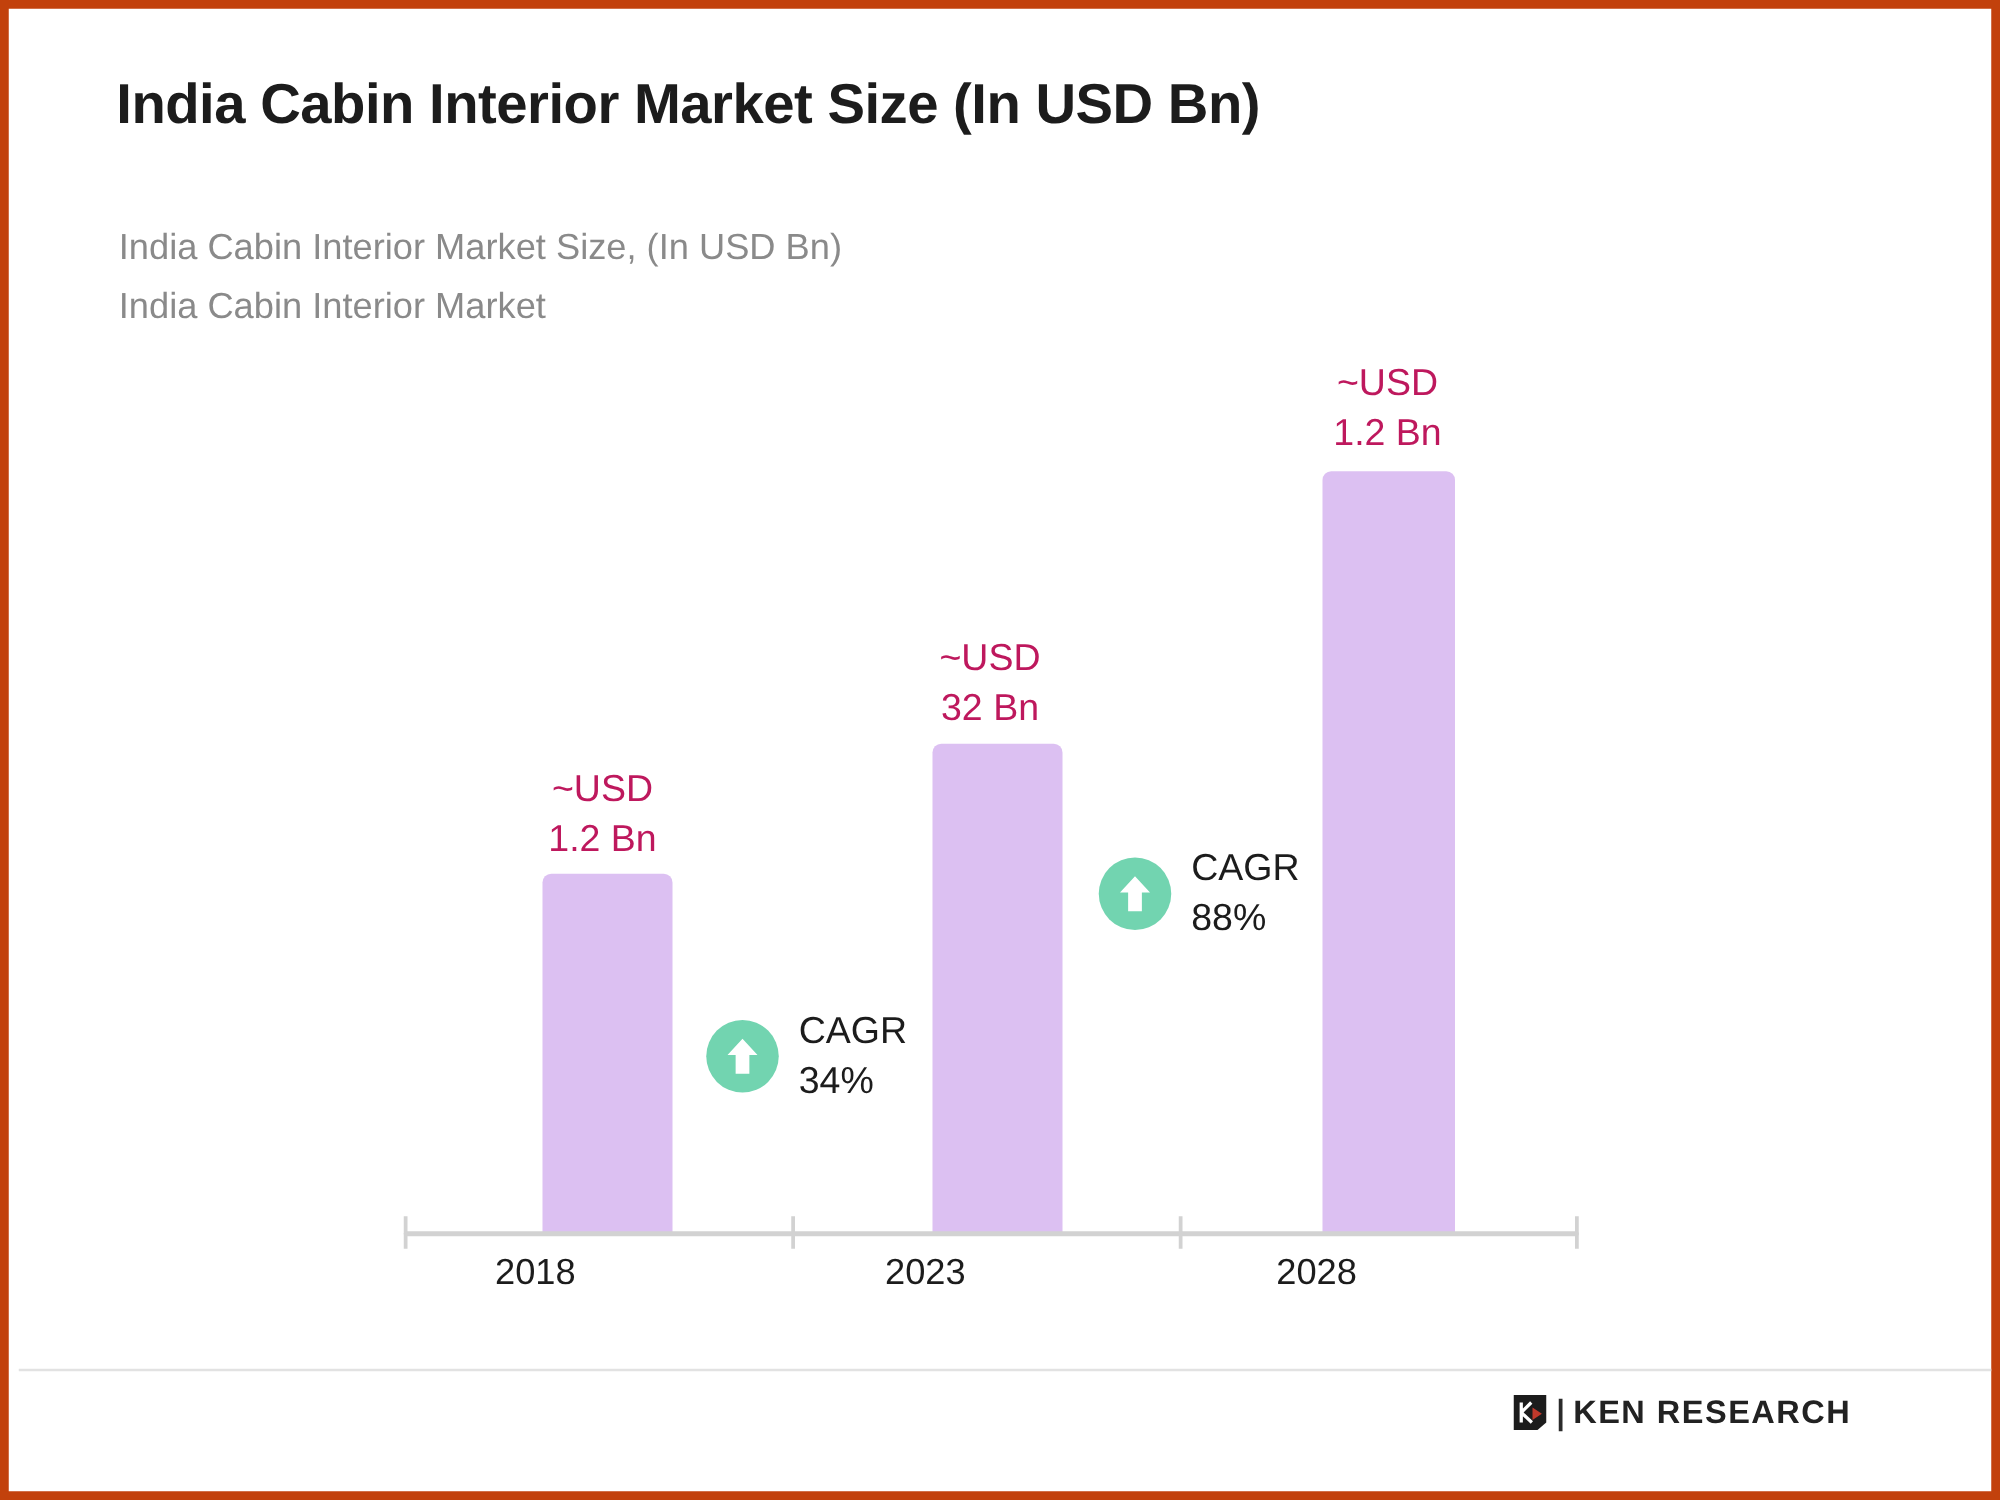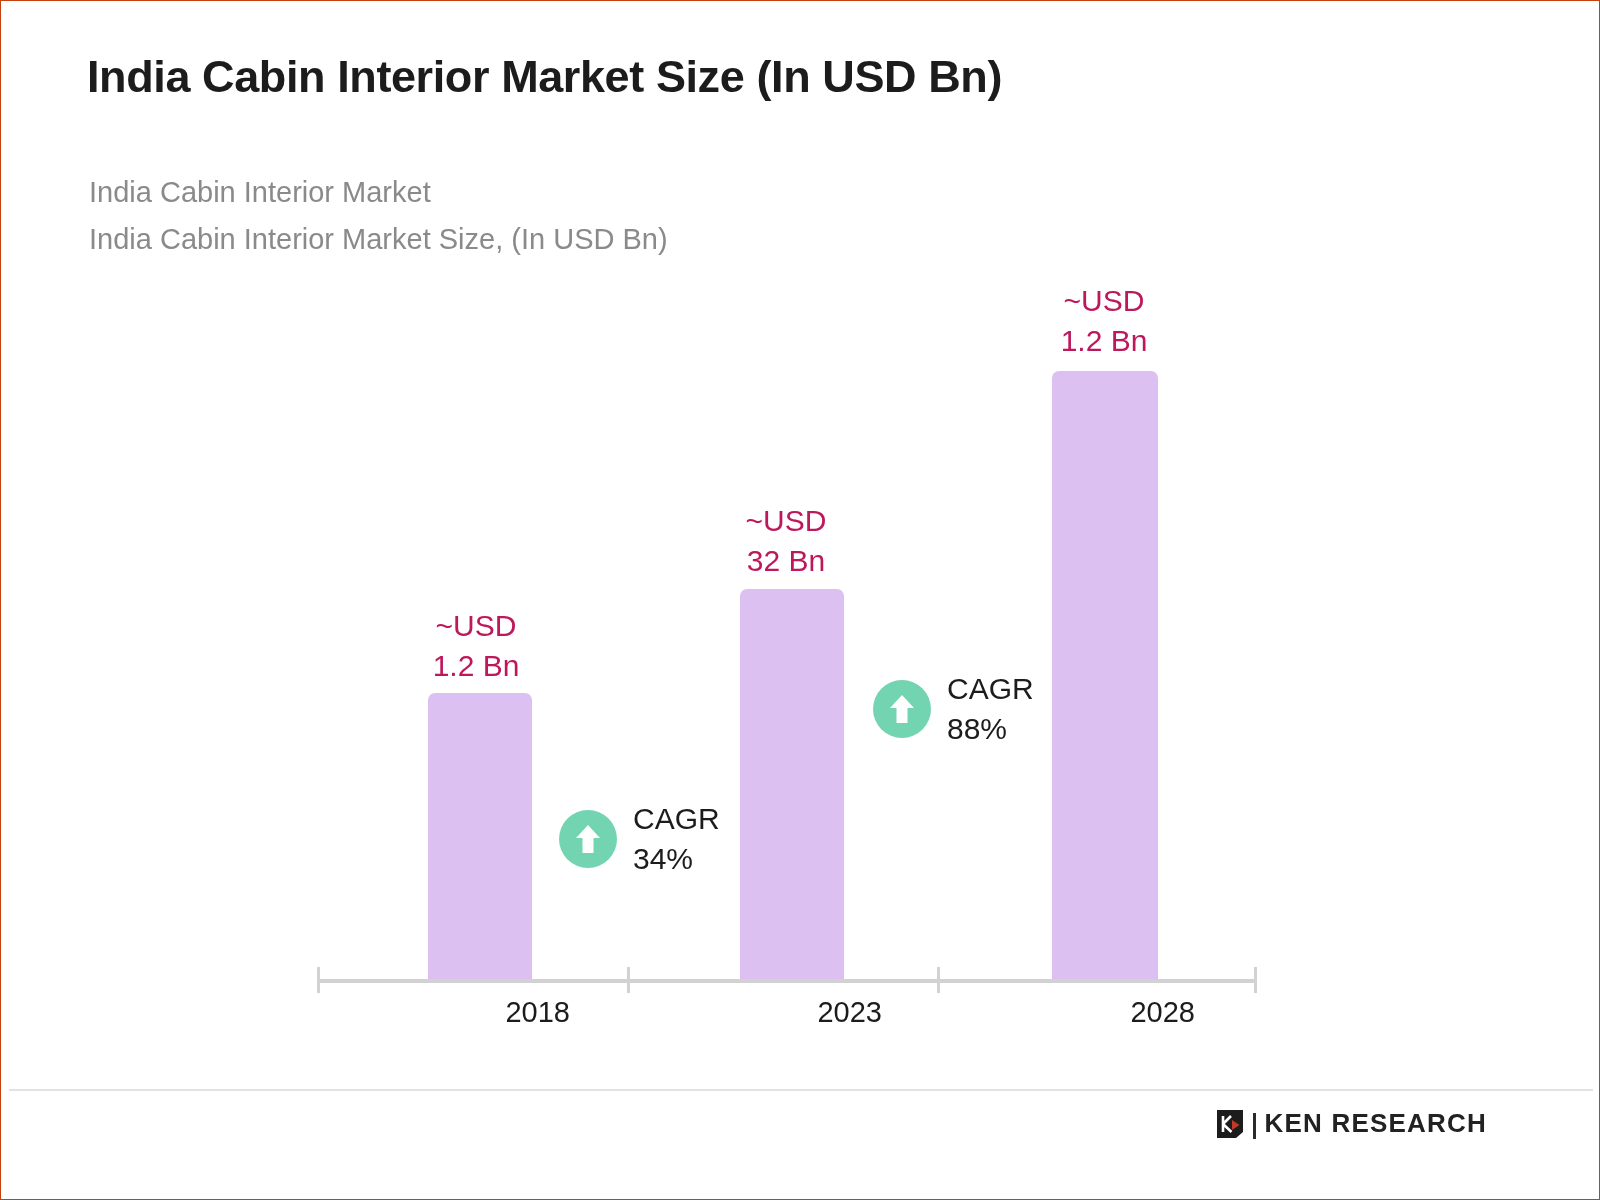--- a/index.html
+++ b/index.html
@@ -13,21 +13,21 @@
     font-family: "Liberation Sans", sans-serif;
     -webkit-font-smoothing: antialiased;
     overflow: hidden;
   }
   .slide {
     position: relative;
     width: 1600px;
     height: 1200px;
     background: #ffffff;
     box-sizing: border-box;
-    border: 1px solid #c2410c;
+    border: 7px solid #c2410c;
     overflow: hidden;
   }
 
   
   .title {
     position: absolute;
     left: 86px;
     top: 50px;
     font-size: 45px;
     font-weight: bold;
@@ -82,21 +82,21 @@
     position: absolute;
     text-align: center;
     font-size: 30px;
     line-height: 40px;
     color: #be185d;
     white-space: nowrap;
   }
 
   .cat-label {
     position: absolute;
-    text-align: right;
+    text-align: left;
     font-size: 29px;
     color: #1c1c1c;
     top: 995px;
     white-space: nowrap;
   }
 
   
   .cagr {
     position: absolute;
     display: flex;
@@ -168,22 +168,22 @@
   }
 </style>
 </head>
 <body>
 
 <div class="slide">
 
   <div class="title">India Cabin Interior Market Size (In USD Bn)</div>
 
   <div class="subtitle-block">
+    <div class="subtitle-line">India Cabin Interior Market Size, (In USD Bn)</div>
     <div class="subtitle-line">India Cabin Interior Market</div>
-    <div class="subtitle-line">India Cabin Interior Market Size, (In USD Bn)</div>
   </div>
 
   <div class="plot">
 
     <div class="bar-label" style="left:385px; top:605px; width:180px;">
       <div>~USD</div>
       <div>1.2 Bn</div>
     </div>
 
     <div class="bar-label" style="left:695px; top:500px; width:180px;">

